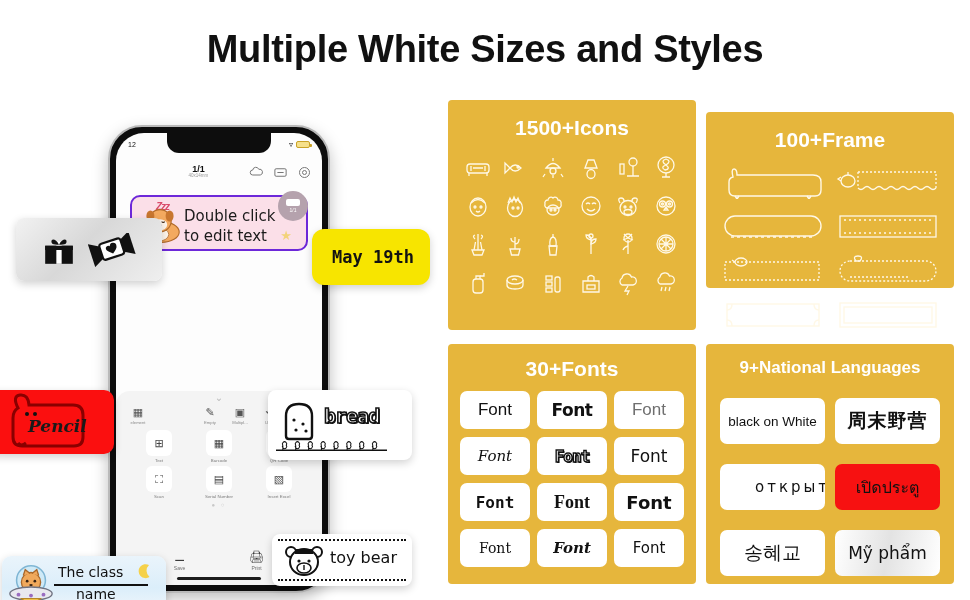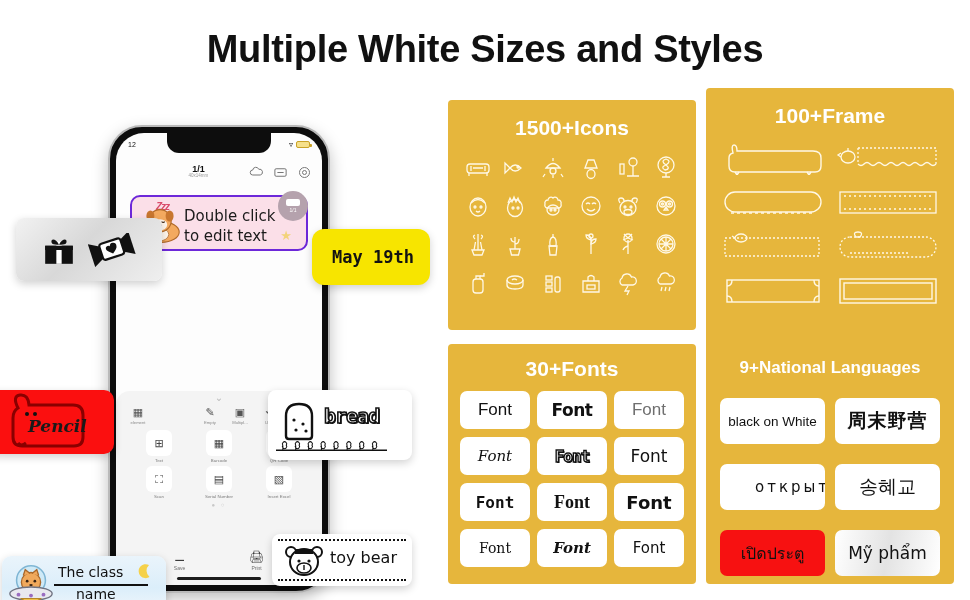--- a/index.html
+++ b/index.html
@@ -192,21 +192,21 @@
 
   
   .panel {
     position: absolute; background: #e6b63c; border-radius: 4px;
   }
   .panel-title {
     text-align: center; color: #ffffff; font-weight: bold;
     font-family: "Liberation Sans", sans-serif;
   }
   #panel-icons   { left: 448px; top: 100px; width: 248px; height: 230px; }
-  #panel-frames  { left: 706px; top: 88px; width: 248px; height: 286px; }
+  #panel-frames  { left: 706px; top: 112px; width: 248px; height: 176px; }
   #panel-fonts   { left: 448px; top: 344px; width: 248px; height: 240px; }
   #panel-langs   { left: 706px; top: 344px; width: 248px; height: 240px; }
 
   #panel-icons .panel-title, #panel-frames .panel-title { font-size: 21px; padding-top: 16px; }
   #panel-fonts .panel-title { font-size: 21px; padding-top: 13px; }
   #panel-langs .panel-title { font-size: 17px; padding-top: 14px; }
 
   .icon-grid {
     display: grid; grid-template-columns: repeat(6, 1fr);
     gap: 6px 2px; padding: 12px 12px 0 12px;
@@ -750,19 +750,19 @@
       <div class="font-chip f12">Font</div>
     </div>
   </div>
 
   <div class="panel" id="panel-langs">
     <div class="panel-title">9+National Languages</div>
     <div class="lang-grid">
       <div class="lang-chip small">black on White</div>
       <div class="lang-chip cjk">周末野营</div>
       <div class="lang-chip cyr">открыт</div>
+      <div class="lang-chip red">เปิดประตู</div>
       <div class="lang-chip kor">송혜교</div>
-      <div class="lang-chip red">เปิดประตู</div>
       <div class="lang-chip grad">Mỹ phẩm</div>
     </div>
   </div>
 
 </div>
 
 </body></html>

